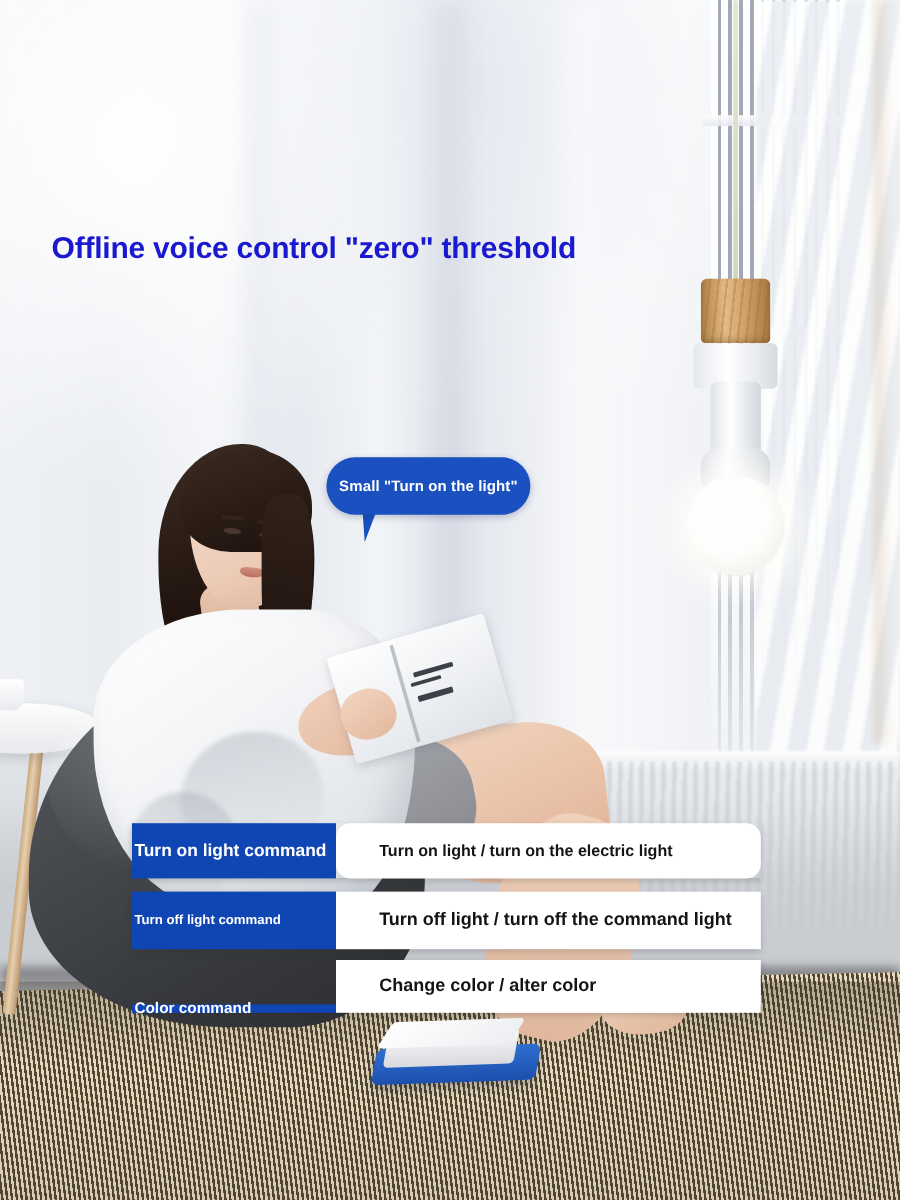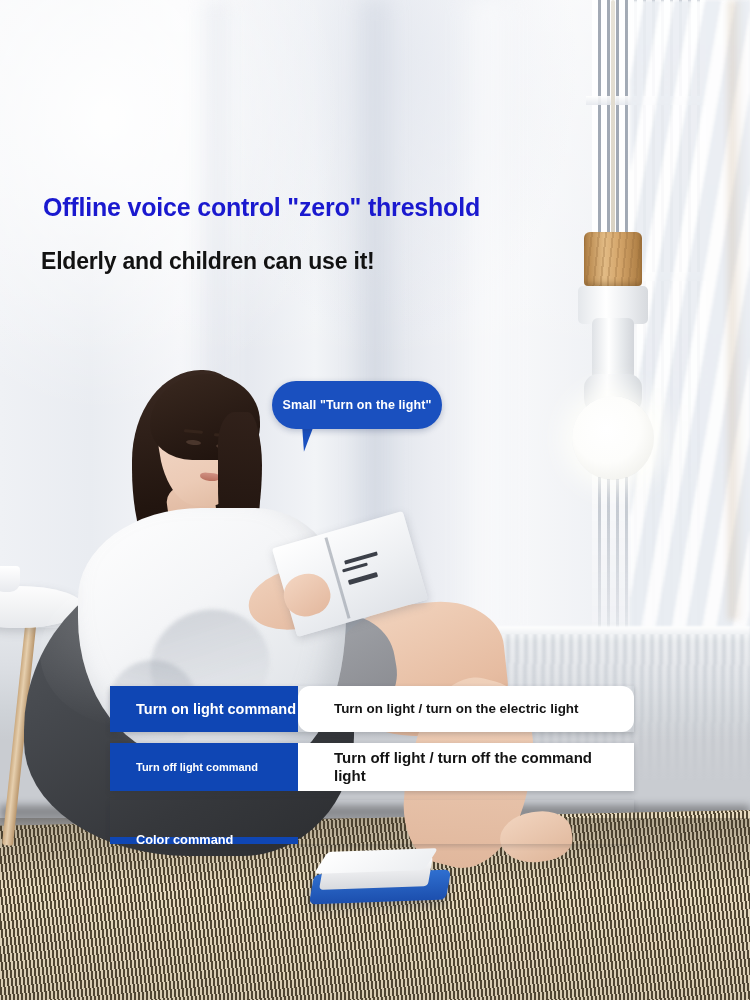--- a/index.html
+++ b/index.html
@@ -410,26 +410,26 @@
     left: 0;
     display: flex;
     align-items: stretch;
     box-shadow: 0 2px 5px rgba(40,45,55,.22);
   }
   .row-1 { top: 0;  width: 524px; height: 46px; }
   .row-2 { top: 57px; width: 524px; height: 48px; }
   .row-3 { top: 114px; width: 524px; height: 44px; }
 
   .cmd-label {
-    width: 188px;
+    width: 170px;
     background: #0f46b4;
     color: #ffffff;
     display: flex;
     align-items: center;
-    padding-left: 26px;
+    padding-left: 2px;
     box-sizing: border-box;
     line-height: 1.16;
   }
   .row-1 .cmd-label { font-size: 14.5px; font-weight: 700; }
   .row-2 .cmd-label { font-size: 11px; font-weight: 600; }
   .row-3 .cmd-label { font-size: 12.8px; font-weight: 600; margin-top: 37px; }
 
   .cmd-value {
     flex: 1;
     background: #ffffff;
@@ -531,41 +531,41 @@
   </div>
 
   <div class="cord"></div>
   <div class="lamp-wood"></div>
   <div class="lamp-collar"></div>
   <div class="lamp-neck"></div>
   <div class="lamp-taper"></div>
   <div class="bulb"></div>
 
   <div class="headline">Offline voice control "zero" threshold</div>
-  <div class="subhead">Elderly and children can use it!</div>
 
   <div class="bubble-tail"></div>
   <div class="bubble">
     <span class="bubble-text">Small "Turn on the light"</span>
   </div>
 
   <div class="cmd-table">
 
     <div class="cmd-row row-1">
       <div class="cmd-label">Turn on light command</div>
       <div class="cmd-value">Turn on light / turn on the electric light</div>
     </div>
 
     <div class="cmd-row row-2">
       <div class="cmd-label">Turn off light command</div>
       <div class="cmd-value">Turn off light / turn off the command light</div>
     </div>
 
     <div class="cmd-row row-3">
       <div class="cmd-label">Color command</div>
+      <div class="cmd-value">Change color / alter color</div>
     </div>
 
   </div>
 
   <div class="device-base"></div>
   <div class="device-body"></div>
   <div class="device-top"></div>
 
 </div>
 

